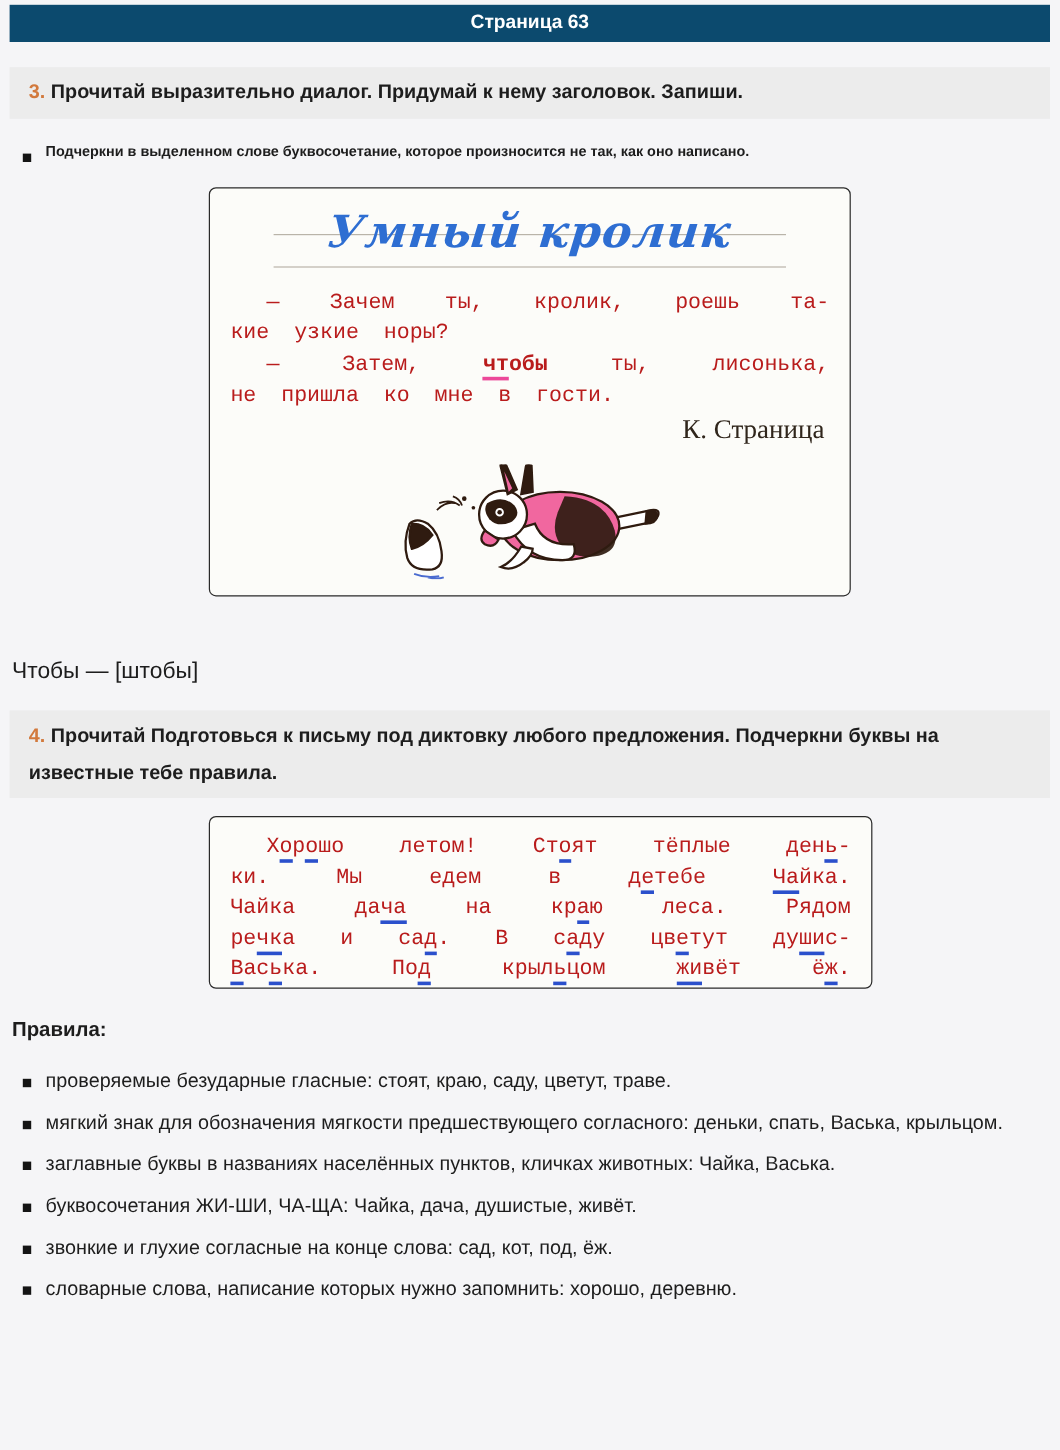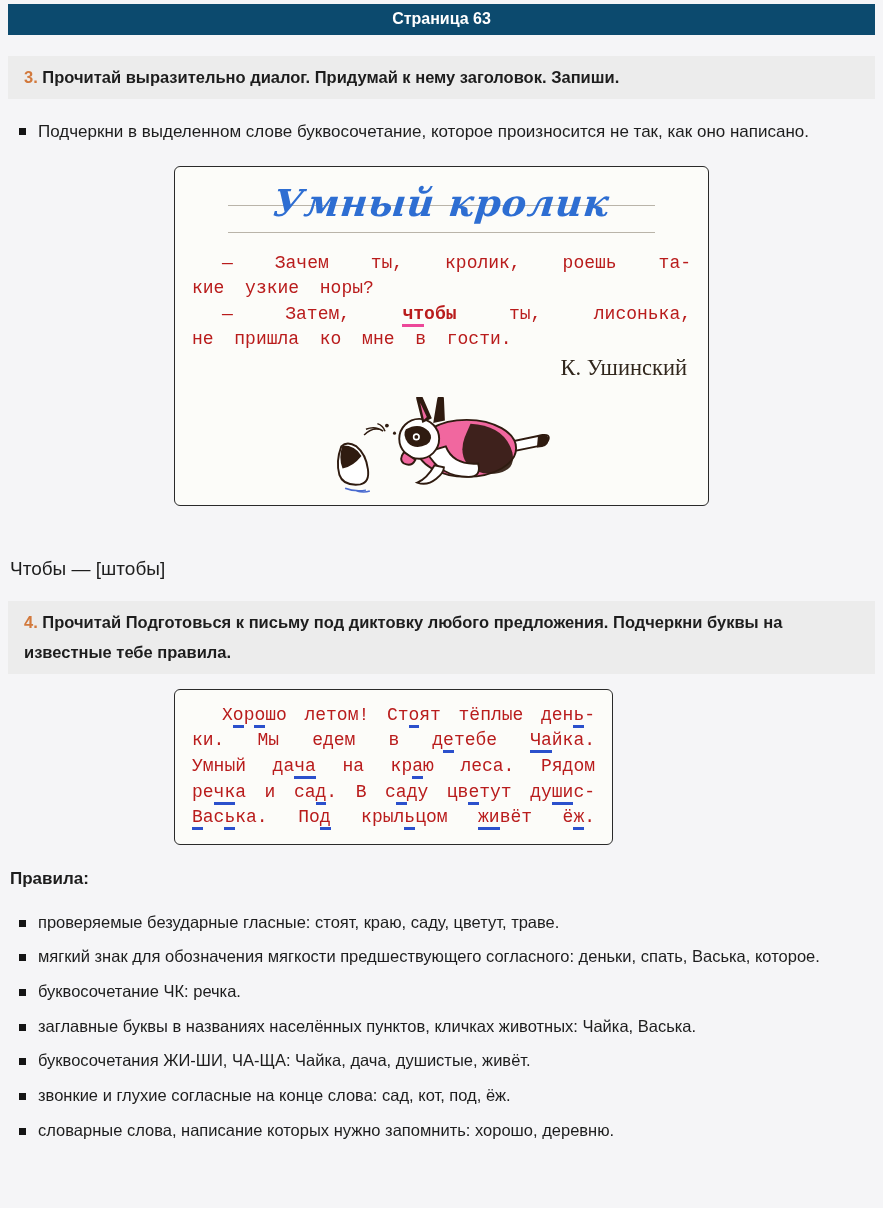--- a/index.html
+++ b/index.html
@@ -24,31 +24,31 @@
   }
   .task-num { color:#d2793c; }
 
   .bullet-item { position:relative; padding-left:28px; }
   .bullet-item::before {
     content:""; position:absolute; left:9px; top:13px;
     width:7px; height:7px; background:#141414;
   }
 
   .note {
-    font-weight:normal; font-size:17px; line-height:1.95;
+    font-weight:bold; font-size:12px; line-height:1.95;
     margin:16px 2px 0;
   }
 
   .book-box {
     background:#fcfcf9;
     border:1px solid #2a2a2a; border-radius:6px;
     box-sizing:border-box;
   }
   .box1 { width:535px; margin:18px 0 0 166px; padding:12px 17px 6px; }
-  .box2 { width:439px; margin:15px 0 0 166px; padding:13px 17px 13px; }
+  .box2 { width:553px; margin:15px 0 0 166px; padding:13px 17px 1px; }
 
   .book-title-wrap { position:relative; height:60px; margin:2px 36px 10px; }
   .rule-line { position:absolute; left:0; right:0; height:1px; background:#b9b4a9; }
   .rule-top { top:24px; } .rule-bottom { top:51px; }
   .book-title {
     position:relative; text-align:center;
     font-family:"DejaVu Serif", serif; font-style:italic; font-weight:bold;
     font-size:37px; letter-spacing:1px; color:#2e6ed2;
     transform:skewX(-6deg);
   }
@@ -95,21 +95,21 @@
       <div class="rule-line rule-top"></div>
       <div class="rule-line rule-bottom"></div>
       <div class="book-title">Умный кролик</div>
     </div>
     <div class="book-text">
         <div class="book-line just ind"><span>— Зачем ты, кролик, роешь та-</span></div>
         <div class="book-line sp"><span>кие узкие норы?</span></div>
         <div class="book-line just ind"><span>— Затем, </span><span class="k b">чт</span><span class="b">обы</span><span> ты, лисонька,</span></div>
         <div class="book-line sp"><span>не пришла ко мне в гости.</span></div>
       </div>
-    <div class="book-author">К. Ушинский</div>
+    <div class="book-author">К. Страница</div>
     <div class="rabbit">
       <svg width="228" height="96" viewBox="0 0 240 101">
 
         <g stroke="#2f1b10" stroke-width="2" fill="none">
           <path d="M14 52 Q8 68 12 82 Q16 94 34 92 Q44 90 42 76 Q40 60 30 52 Q20 46 14 52 Z" fill="#ffffff"></path>
           <path d="M16 52 Q12 64 16 74 Q26 72 34 62 Q28 52 16 52 Z" fill="#2f1b10"></path>
           <path d="M38 40 q8 -8 16 -6 M40 34 q10 -4 18 2 M52 28 q6 2 8 8" stroke-width="1.6"></path>
         </g>
         <circle cx="62" cy="30" r="2" fill="#2f1b10"></circle>
         <circle cx="70" cy="38" r="1.6" fill="#2f1b10"></circle>
@@ -145,31 +145,30 @@
 
   <div class="task-strip">
     <span class="task-num">4.</span>
     <span>Прочитай Подготовься к письму под диктовку любого предложения. Подчеркни буквы на известные тебе правила.</span>
   </div>
 
   <div class="book-box box2">
     <div class="book-text">
         <div class="book-line just ind"><span>Х</span><span class="u">о</span><span>р</span><span class="u">о</span><span>шо летом! Ст</span><span class="u">о</span><span>ят тёплые ден</span><span class="u">ь</span><span>-</span></div>
         <div class="book-line just"><span>ки. Мы едем в д</span><span class="u">е</span><span>тебе </span><span class="u">Ча</span><span>йка.</span></div>
-        <div class="book-line just"><span>Умный да</span><span class="u">ча</span><span> на кр</span><span class="u">а</span><span>ю леса. Рядом</span></div>
+        <div class="book-line just"><span>Чайка да</span><span class="u">ча</span><span> на кр</span><span class="u">а</span><span>ю леса. Рядом</span></div>
         <div class="book-line just"><span>ре</span><span class="u">чк</span><span>а и са</span><span class="u">д</span><span>. В с</span><span class="u">а</span><span>ду цв</span><span class="u">е</span><span>тут ду</span><span class="u">ши</span><span>с-</span></div>
         <div class="book-line just"><span class="u">В</span><span>ас</span><span class="u">ь</span><span>ка. По</span><span class="u">д</span><span> крыл</span><span class="u">ь</span><span>цом </span><span class="u">жи</span><span>вёт ё</span><span class="u">ж</span><span>.</span></div>
       </div>
   </div>
 
   <div class="rules-heading">Правила:</div>
 
   <ul class="rules">
       <li class="bullet-item">проверяемые безударные гласные: стоят, краю, саду, цветут, траве.</li>
-      <li class="bullet-item">мягкий знак для обозначения мягкости предшествующего согласного: деньки, спать, Васька, которое.</li>
-      <li class="bullet-item">буквосочетание ЧК: речка.</li>
+      <li class="bullet-item">мягкий знак для обозначения мягкости предшествующего согласного: деньки, спать, Васька, крыльцом.</li>
       <li class="bullet-item">заглавные буквы в названиях населённых пунктов, кличках животных: Чайка, Васька.</li>
       <li class="bullet-item">буквосочетания ЖИ-ШИ, ЧА-ЩА: Чайка, дача, душистые, живёт.</li>
       <li class="bullet-item">звонкие и глухие согласные на конце слова: сад, кот, под, ёж.</li>
       <li class="bullet-item">словарные слова, написание которых нужно запомнить: хорошо, деревню.</li>
     </ul>
 
 </div>
 
 </body></html>

